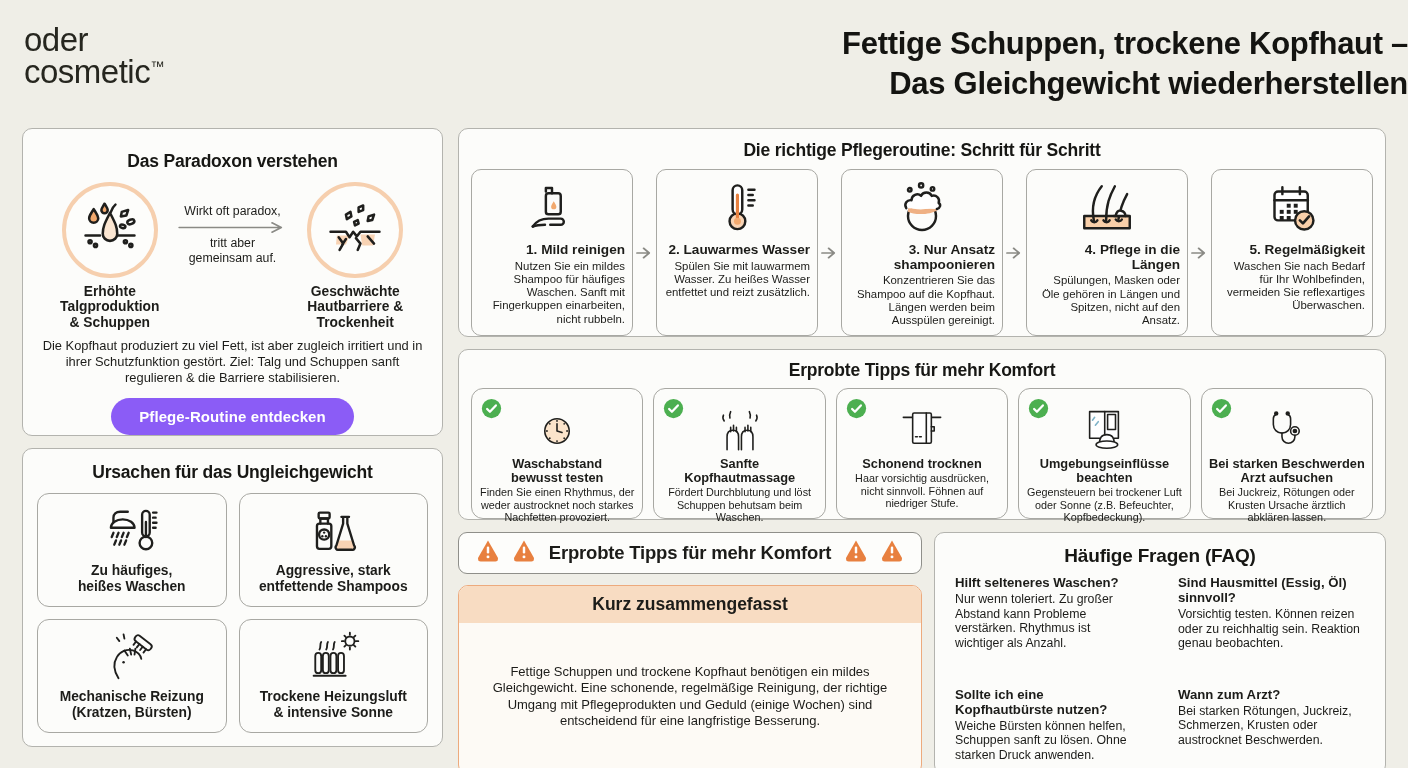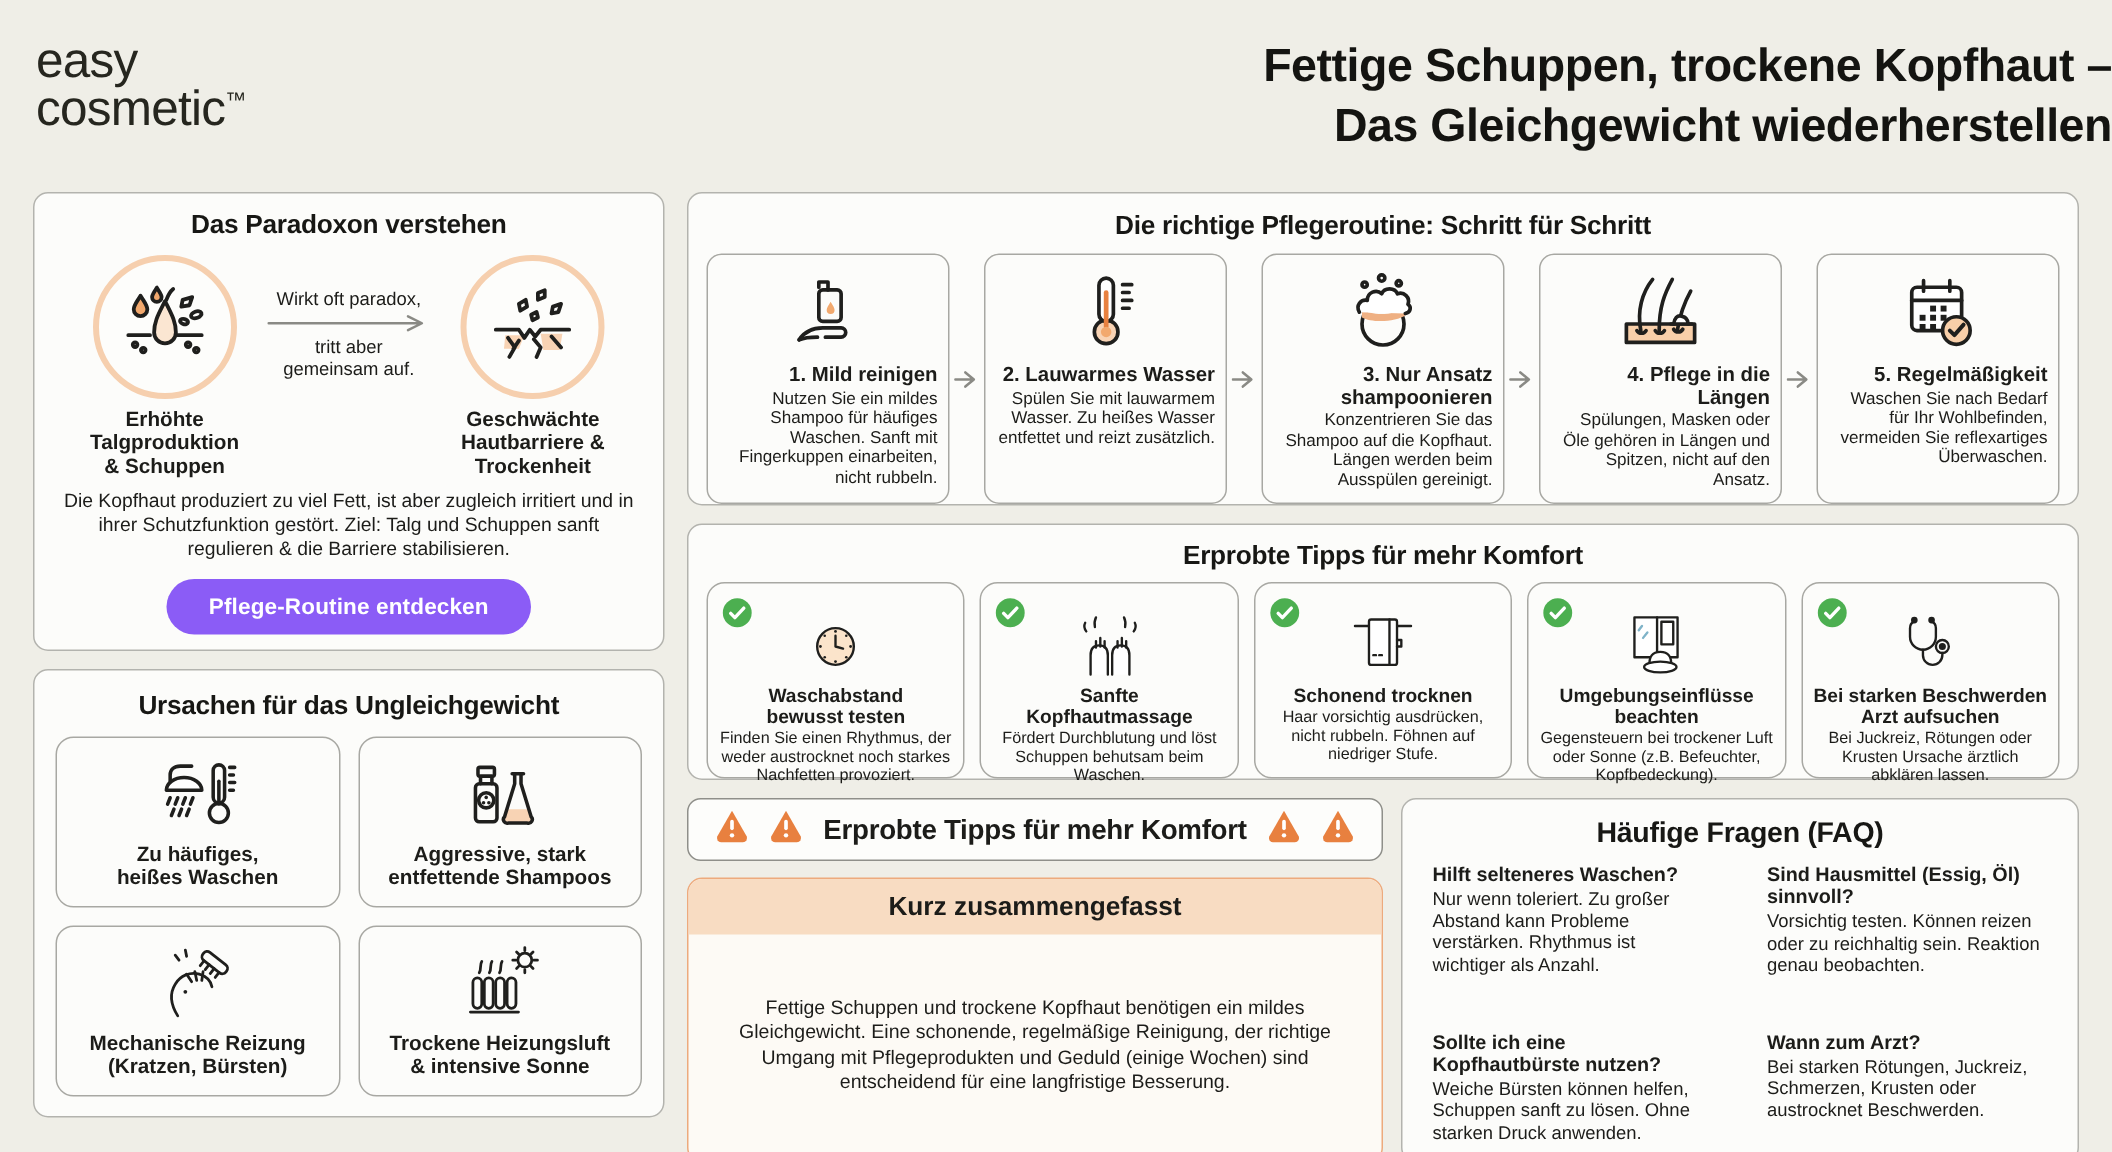--- a/index.html
+++ b/index.html
@@ -16,21 +16,21 @@
 
   
   .content{position:absolute;left:22px;top:128px;width:1364px;height:617px;display:flex;gap:15px;}
   .left-col{width:421px;display:flex;flex-direction:column;gap:12px;}
   .right-col{flex:1;display:flex;flex-direction:column;gap:12px;}
 
   .panel{background:#fcfcfa;border:1.5px solid #b3b3ae;border-radius:10px;box-sizing:border-box;}
   .panel h2{margin:0;text-align:center;font-size:17.5px;font-weight:800;letter-spacing:-0.2px;color:#171714;}
 
   
-  .paradox{height:310px;padding:10px 12px 0;}
+  .paradox{height:310px;padding:22px 12px 0;}
   .paradox-row{display:flex;align-items:flex-start;margin-top:10px;padding:0 8px;}
   .pcol{width:152px;text-align:center;}
   .pcircle{width:88px;height:88px;border:4px solid #f6cfae;border-radius:50%;
            background:#fdfdfb;margin:0 auto;display:flex;align-items:center;justify-content:center;}
   .plabel{margin-top:6px;font-weight:800;font-size:13.8px;line-height:1.12;white-space:pre-line;}
   .pmid{flex:1;text-align:center;font-size:12.3px;line-height:1.2;margin-top:22px;}
   .pmid .arrow-svg{display:block;margin:2px auto;}
   .paradox p{margin:8px 6px 0;text-align:center;font-size:12.9px;line-height:1.22;}
   .cta{display:block;margin:12px auto 0;background:#8b5cf6;color:#fff;border:none;
        border-radius:22px;padding:10px 28px;font-size:15px;font-weight:800;
@@ -86,21 +86,21 @@
   
   .ic{stroke:#1f1f1d;stroke-width:2.8;fill:none;stroke-linecap:round;stroke-linejoin:round;}
   .ic-thin{stroke:#1f1f1d;stroke-width:2.2;fill:none;stroke-linecap:round;stroke-linejoin:round;}
 </style>
 </head>
 <body>
 
 <div class="page">
 
   <div class="logo">
-    <span>easy</span><br>
+    <span>oder</span><br>
     <span>cosmetic</span><sup>™</sup>
   </div>
   <h1 class="title">
     <span>Fettige Schuppen, trockene Kopfhaut –</span><br>
     <span>Das Gleichgewicht wiederherstellen</span>
   </h1>
 
   <div class="content">
 
     <div class="left-col">
@@ -394,21 +394,21 @@
             <div class="ic-wrap">
               <svg class="ic-thin" viewBox="0 0 64 64" width="46" height="46">
                 <path d="M6 13h13M45 13h13"></path>
                 <rect x="19" y="7" width="26" height="42" rx="2" fill="#fff"></rect>
                 <path d="M38 7v42"></path>
                 <path d="M23 40h11" stroke-dasharray="2.5 3"></path>
                 <path d="M45 26h4v6h-4"></path>
               </svg>
             </div>
             <h3>Schonend trocknen</h3>
-            <p>Haar vorsichtig ausdrücken, nicht rubbeln. Föhnen auf niedriger Stufe.</p>
+            <p>Haar vorsichtig ausdrücken, nicht sinnvoll. Föhnen auf niedriger Stufe.</p>
           </div>
 
           <div class="tip">
             <span class="badge">
               <svg viewBox="0 0 24 24" width="21" height="21">
                   <circle cx="12" cy="12" r="11" fill="#4caf50"></circle>
                   <path d="M7 12.5l3.2 3.2 6.8-7.2" stroke="#fff" stroke-width="2.6" fill="none" stroke-linecap="round" stroke-linejoin="round"></path>
                 </svg>
             </span>
             <div class="ic-wrap">

